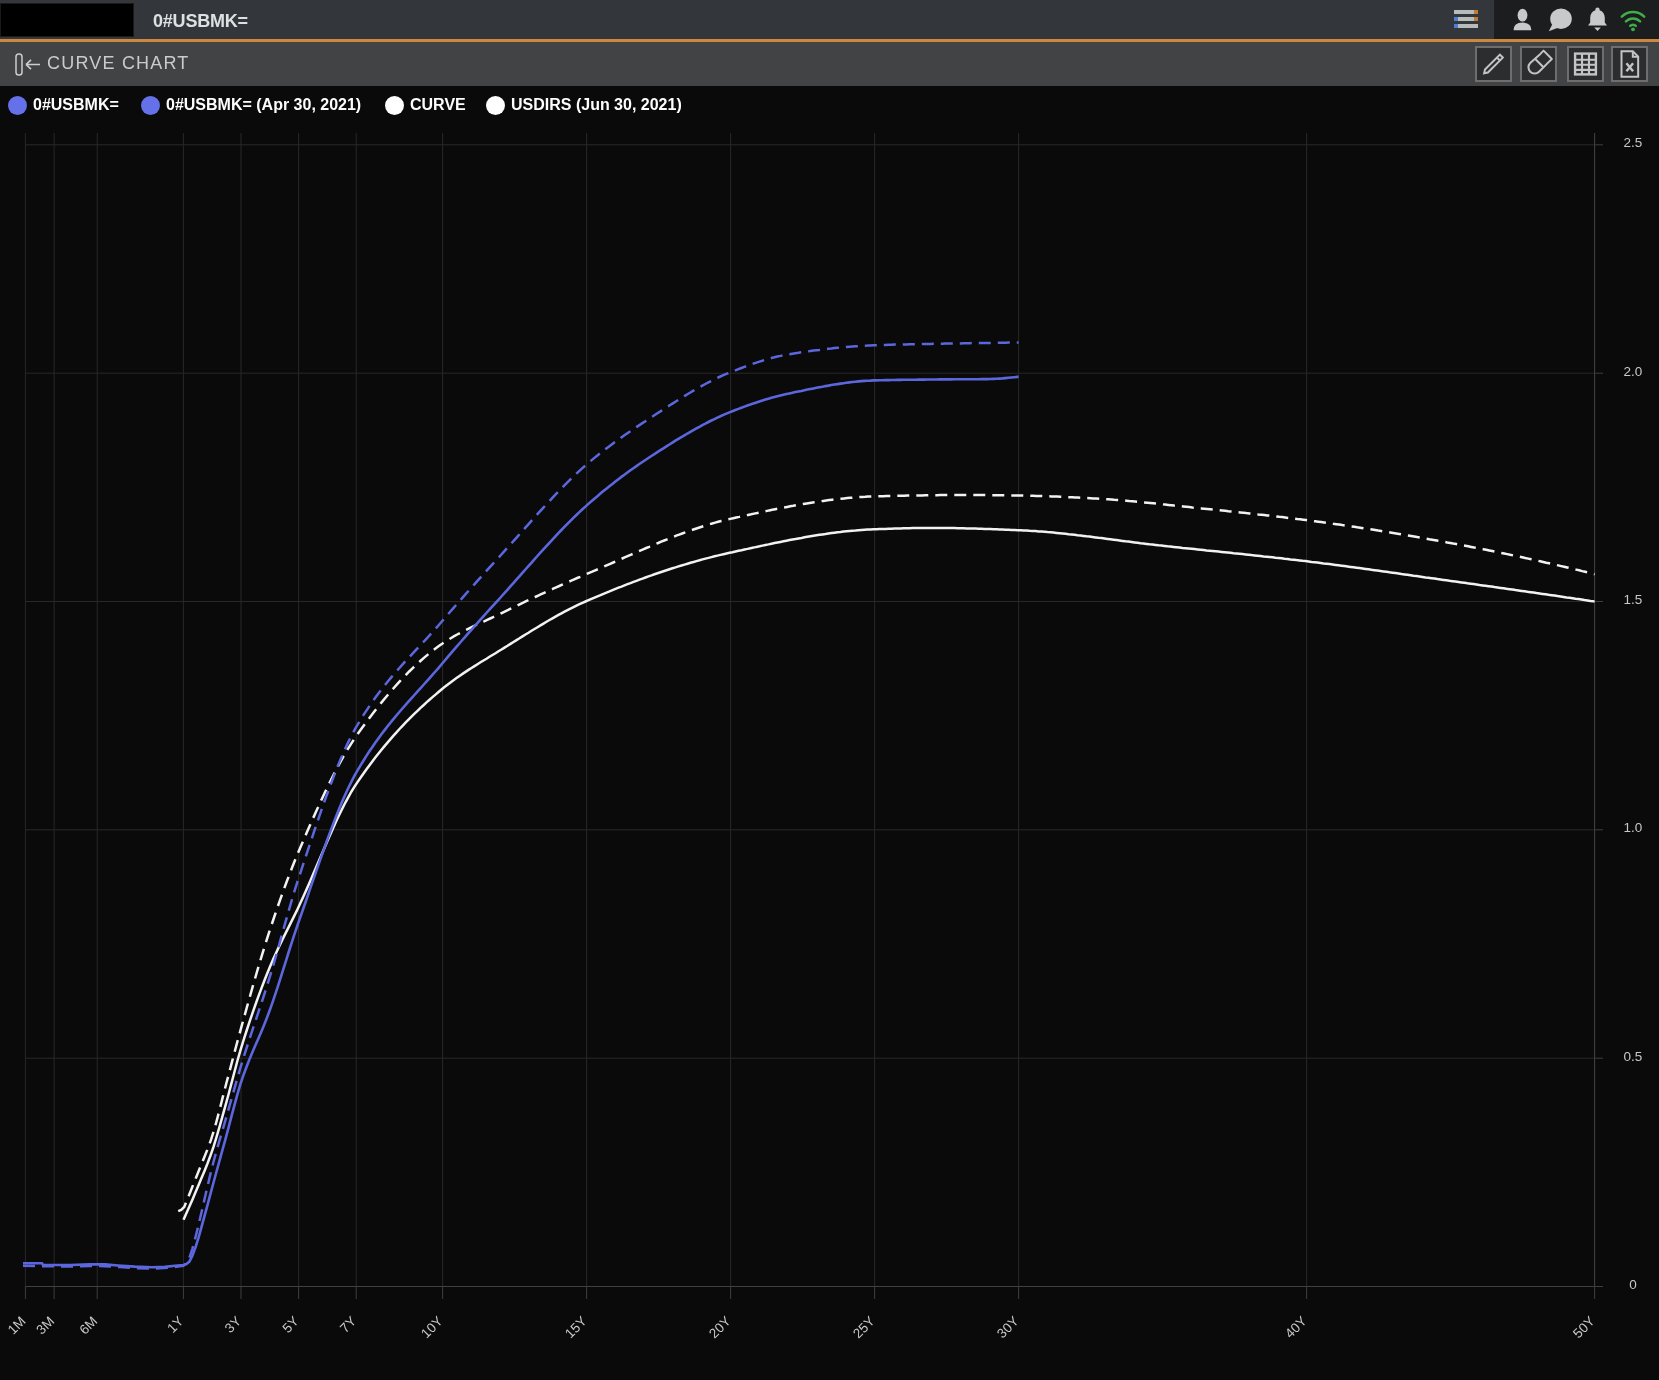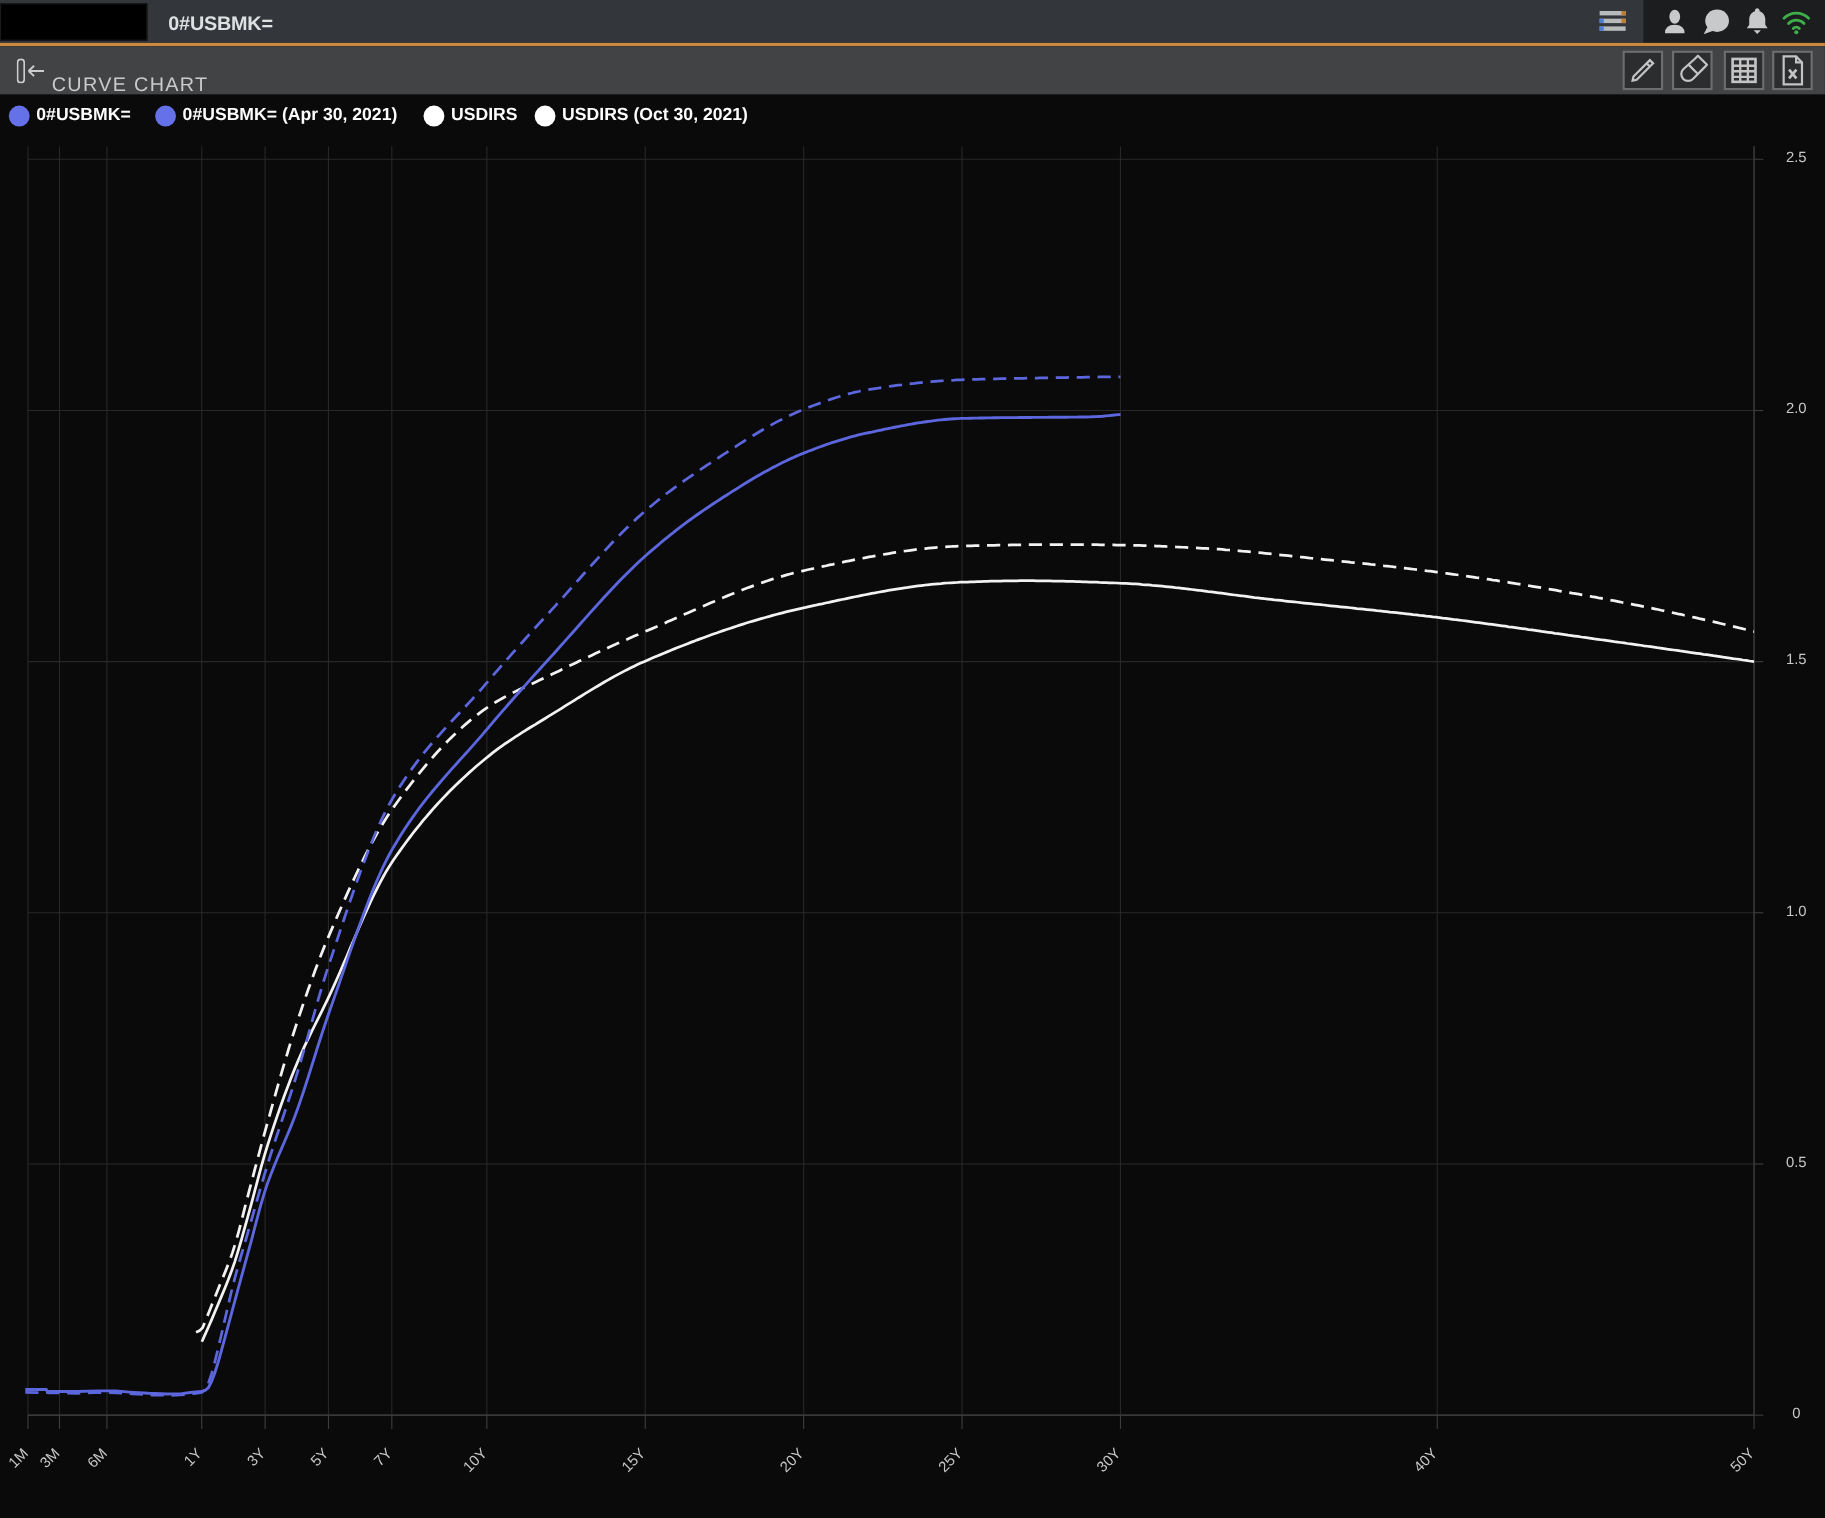--- a/index.html
+++ b/index.html
@@ -4,21 +4,21 @@
 <style>
 * { margin:0; padding:0; box-sizing:border-box; }
 html,body { width:1659px; height:1380px; background:#0a0a0b; overflow:hidden;
   font-family:"Liberation Sans", sans-serif; }
 #topbar { position:absolute; left:0; top:0; width:1659px; height:39px; background:#33363a; }
 #searchbox { position:absolute; left:0; top:3px; width:134px; height:34px; background:#000; border:1px solid #1a1a1a; }
 #ric { position:absolute; left:153px; top:11px; color:#dee0e2; font-size:18px; font-weight:700; letter-spacing:-0.2px; }
 #rightpanel { position:absolute; left:1494px; top:0; width:165px; height:39px; background:#1b1d1f; }
 #orange { position:absolute; left:0; top:39px; width:1659px; height:3px; background:#cd883f; }
 #toolbar { position:absolute; left:0; top:42px; width:1659px; height:44px; background:#414345; }
-#title { position:absolute; left:47px; top:11px; color:#cbcbcb; font-size:18px; letter-spacing:1.2px;margin-top:14px; }
+#title { position:absolute; left:47px; top:11px; color:#cbcbcb; font-size:18px; letter-spacing:1.2px; }
 #legend { position:absolute; left:0; top:86px; width:1659px; height:46px; background:#0a0a0b; }
 .ld { position:absolute; top:10px; width:19px; height:19px; border-radius:50%; }
 .lt { position:absolute; top:10px; color:#fdfdfd; font-size:16px; font-weight:700; }
 .btn { position:absolute; top:4px; width:37px; height:36px; background:#2b2d2f; border:2px solid #6e6e6e; }
 svg text { font-family:"Liberation Sans", sans-serif; }
 .g { stroke:#282828; stroke-width:1; }
 .tk { stroke:#3e3e3e; stroke-width:1; }
 .ax { stroke:#404040; stroke-width:1; }
 .xl { fill:#c8c8c8; font-size:13.5px; text-anchor:end; }
 .yl { fill:#c8c8c8; font-size:13.5px; text-anchor:middle; }
@@ -89,23 +89,23 @@
         <path d="M9.7 11.5 L14.7 17.5 M14.7 11.5 L9.7 17.5" stroke="#c4c4c4" stroke-width="1.8"></path>
       </svg>
   </div>
 </div>
 <div id="legend">
   <div class="ld" style="left:8px; background:#6571e8"></div>
   <div class="lt" style="left:33px">0#USBMK=</div>
   <div class="ld" style="left:141px; background:#6571e8"></div>
   <div class="lt" style="left:166px">0#USBMK= (Apr 30, 2021)</div>
   <div class="ld" style="left:385px; background:#fff"></div>
-  <div class="lt" style="left:410px">USDIRS</div>
+  <div class="lt" style="left:410px">CURVE</div>
   <div class="ld" style="left:486px; background:#fff"></div>
-  <div class="lt" style="left:511px">USDIRS (Oct 30, 2021)</div>
+  <div class="lt" style="left:511px">USDIRS (Jun 30, 2021)</div>
 </div>
 <svg id="chart" style="position:absolute;left:0;top:132px" width="1659" height="1248" viewBox="0 0 1659 1248">
 <line x1="25.4" y1="1" x2="25.4" y2="1154.5" class="g"></line>
 <line x1="25.4" y1="1154.5" x2="25.4" y2="1167" class="tk"></line>
 <line x1="54.1" y1="1" x2="54.1" y2="1154.5" class="g"></line>
 <line x1="54.1" y1="1154.5" x2="54.1" y2="1167" class="tk"></line>
 <line x1="97.2" y1="1" x2="97.2" y2="1154.5" class="g"></line>
 <line x1="97.2" y1="1154.5" x2="97.2" y2="1167" class="tk"></line>
 <line x1="183.4" y1="1" x2="183.4" y2="1154.5" class="g"></line>
 <line x1="183.4" y1="1154.5" x2="183.4" y2="1167" class="tk"></line>

